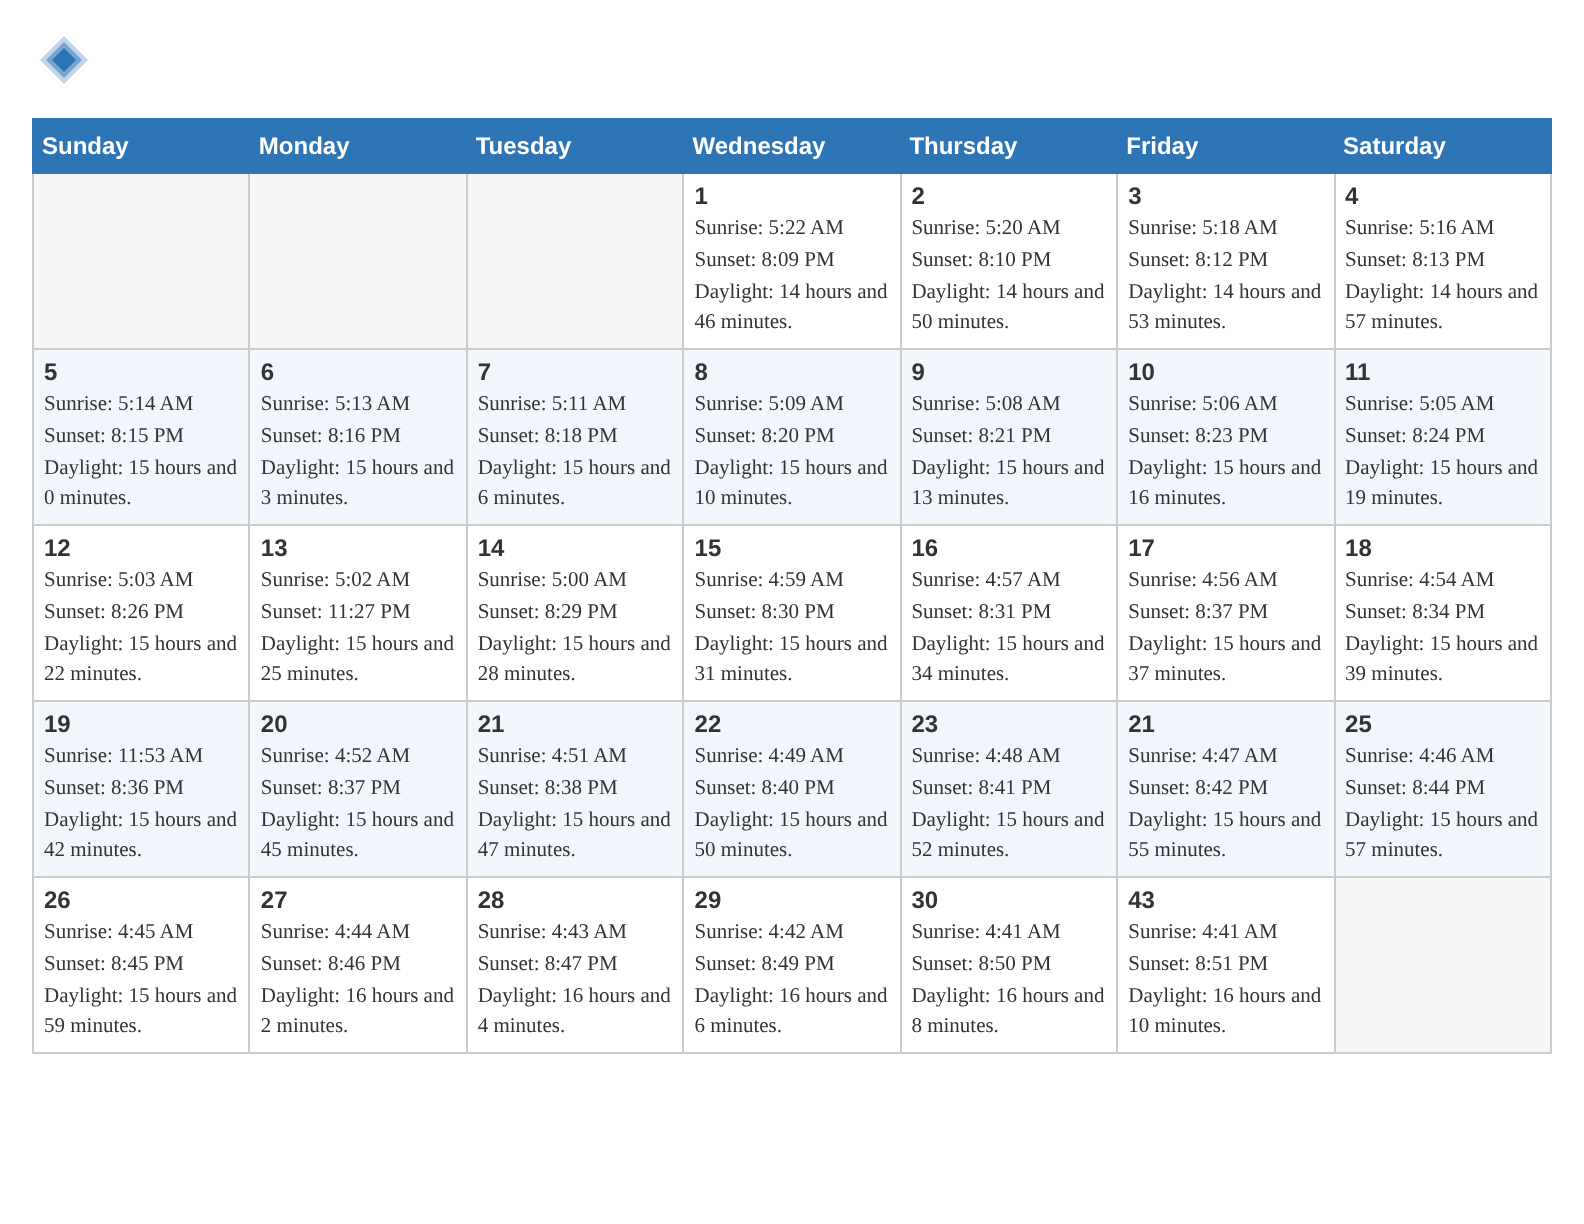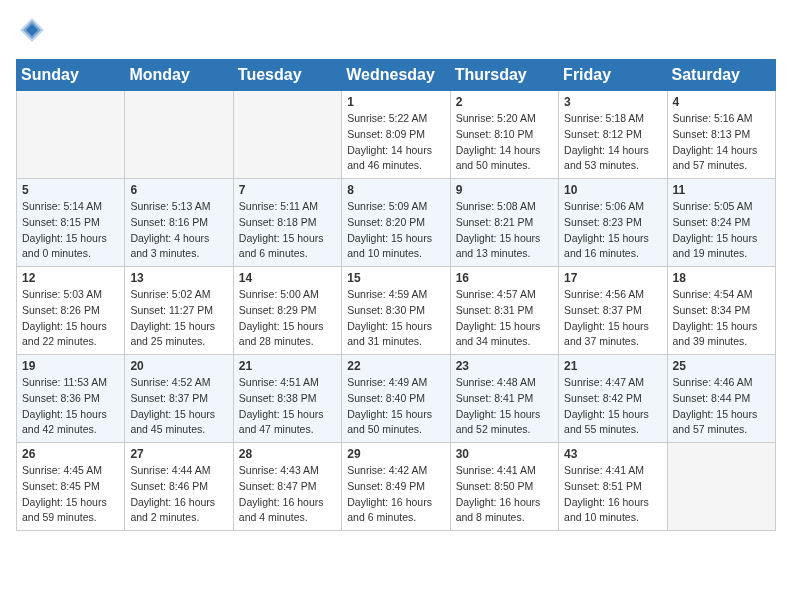--- a/index.html
+++ b/index.html
@@ -49,21 +49,21 @@
       font-weight: normal;
     }
     table {
       width: 100%;
       border-collapse: collapse;
       table-layout: fixed;
     }
     th {
       background-color: #2e75b6;
       color: white;
-      font-size: 16px;
+      font-size: 12px;
       font-weight: bold;
       padding: 6px 4px;
       text-align: left;
       border: 1px solid #2e75b6;
     }
     td {
       border: 1px solid #ccc;
       vertical-align: top;
       padding: 4px 5px;
       font-size: 10.5px;
@@ -81,20 +81,21 @@
       background: #e8eff5;
     }
     .day-number {
       font-weight: bold;
       font-size: 12px;
       display: block;
       margin-bottom: 2px;
     }
     .day-info {
       line-height: 1.5;
+      font-family: Liberation Serif, serif;
     }
   </style>
 </head>
 <body>
 
 <div class="header">
   <div class="logo">
     <div>
       <span class="logo-text-general"></span>
       <svg class="logo-icon" viewBox="0 0 28 28" xmlns="http://www.w3.org/2000/svg">
@@ -169,21 +170,21 @@
   <span>Sunrise: 5:14 AM</span><br>
   <span>Sunset: 8:15 PM</span><br>
   <span>Daylight: 15 hours and 0 minutes.</span>
 </div>
         </td>
         <td>
           <span class="day-number">6</span>
 <div class="day-info">
   <span>Sunrise: 5:13 AM</span><br>
   <span>Sunset: 8:16 PM</span><br>
-  <span>Daylight: 4 hours and 3 minutes.</span>
+  <span>Daylight: 15 hours and 3 minutes.</span>
 </div>
         </td>
         <td>
           <span class="day-number">7</span>
 <div class="day-info">
   <span>Sunrise: 5:11 AM</span><br>
   <span>Sunset: 8:18 PM</span><br>
   <span>Daylight: 15 hours and 6 minutes.</span>
 </div>
         </td>

